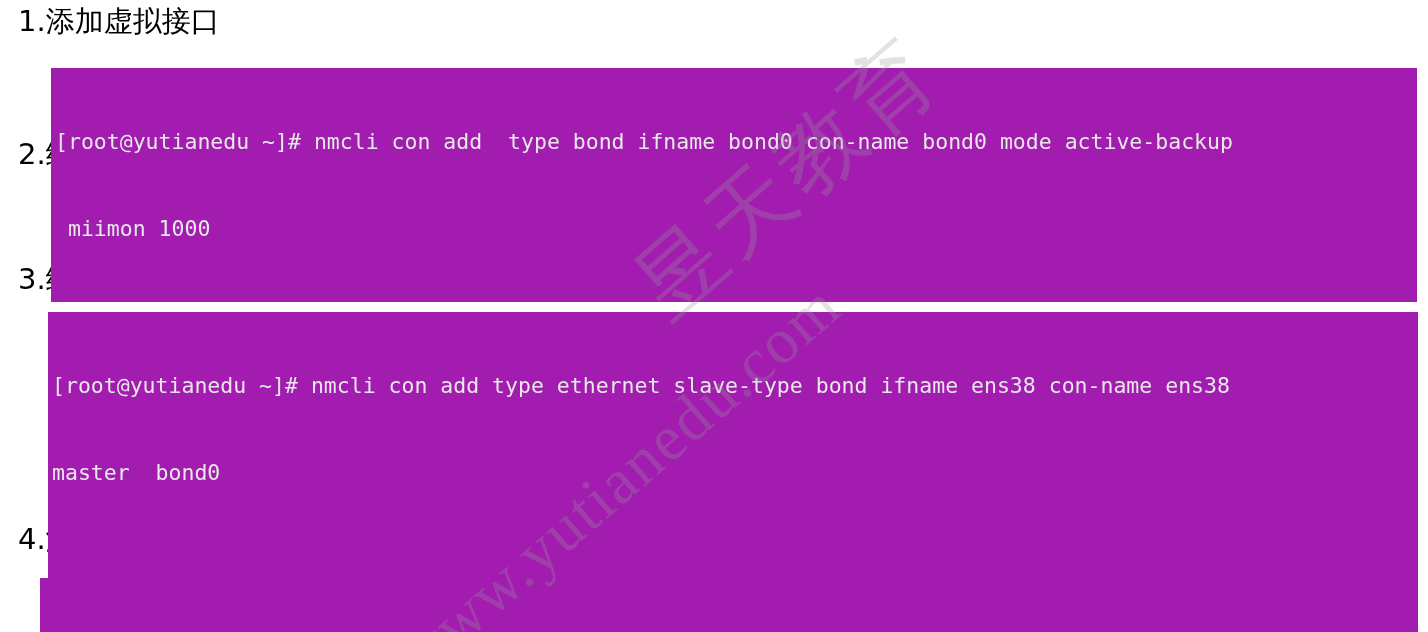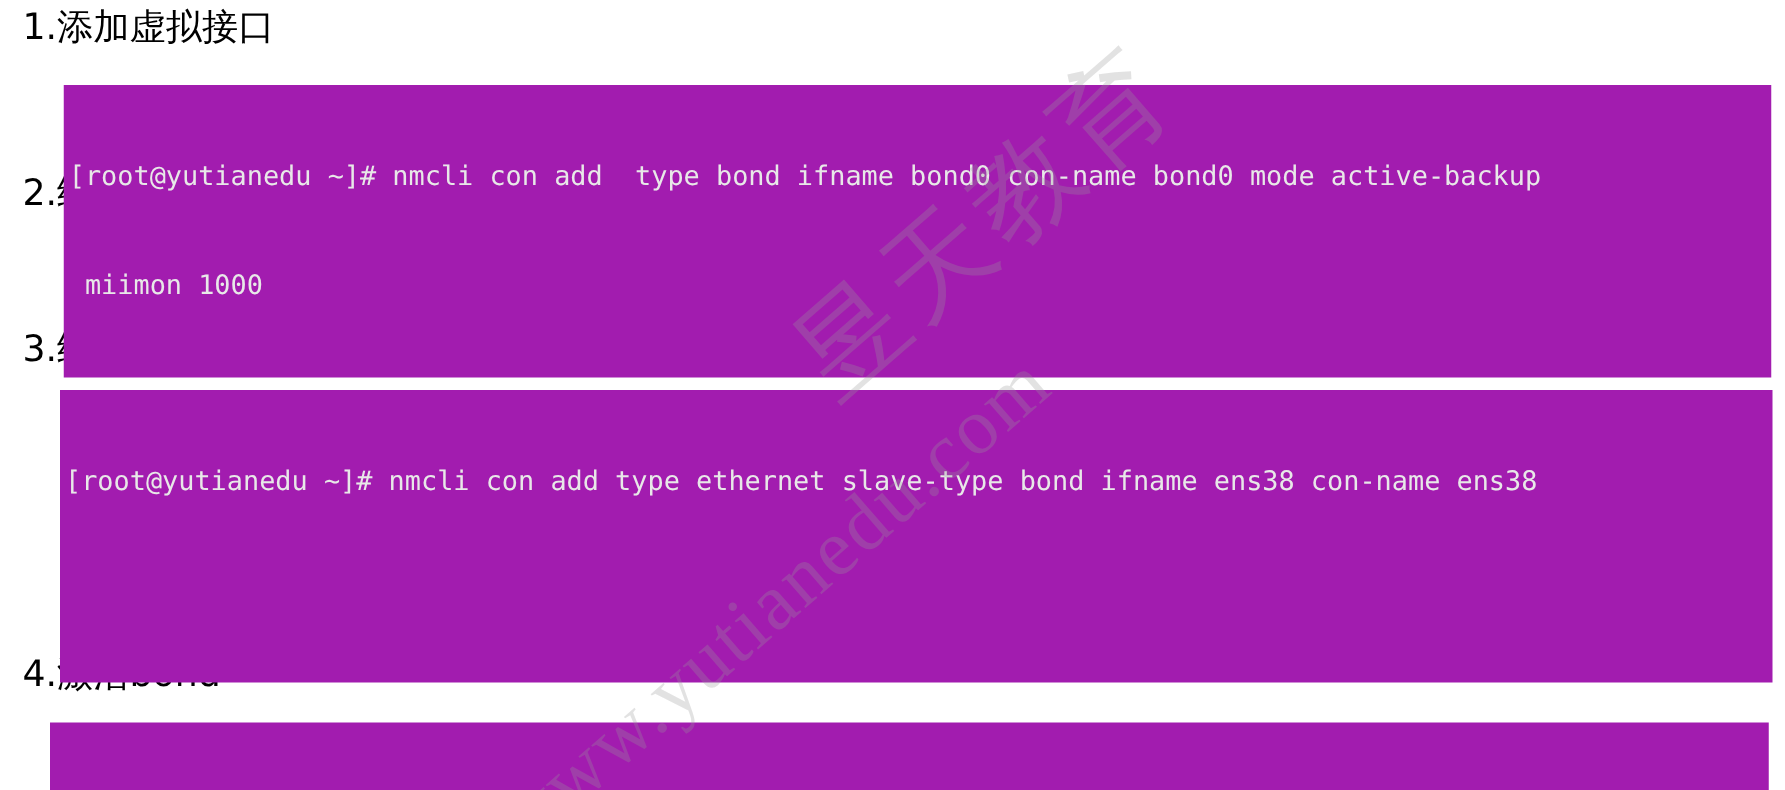--- a/index.html
+++ b/index.html
@@ -106,20 +106,21 @@
   <div class="term" id="term-1">
     <span class="line">[root@yutianedu ~]# nmcli con add  type bond ifname bond0 con-name bond0 mode active-backup</span>
     <span class="line"> miimon 1000</span>
   </div>
 
   <div class="heading" id="h2">2.给虚拟接口配置地址</div>
 
   <div class="heading" id="h3">3.给虚拟接口添加两块物理网卡</div>
   <div class="term" id="term-3">
     <span class="line">[root@yutianedu ~]# nmcli con add type ethernet slave-type bond ifname ens38 con-name ens38</span>
+    <span class="line">master  bond0</span>
     
     
     
   </div>
 
   <div class="heading" id="h4">4.激活bond</div>
   <div class="term" id="term-4">
     
   </div>
 

